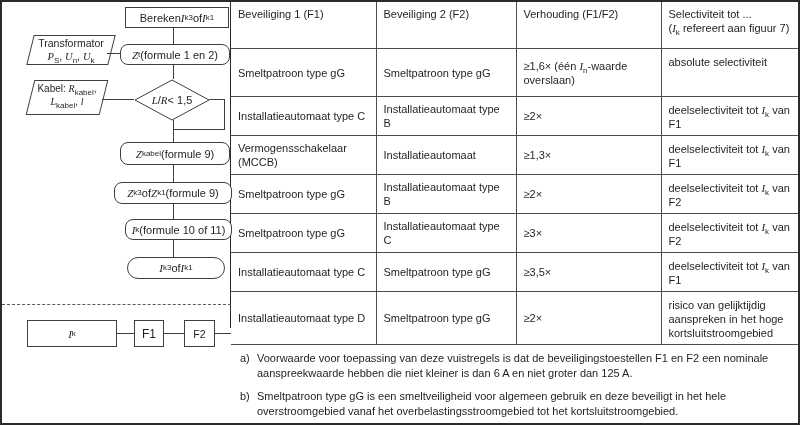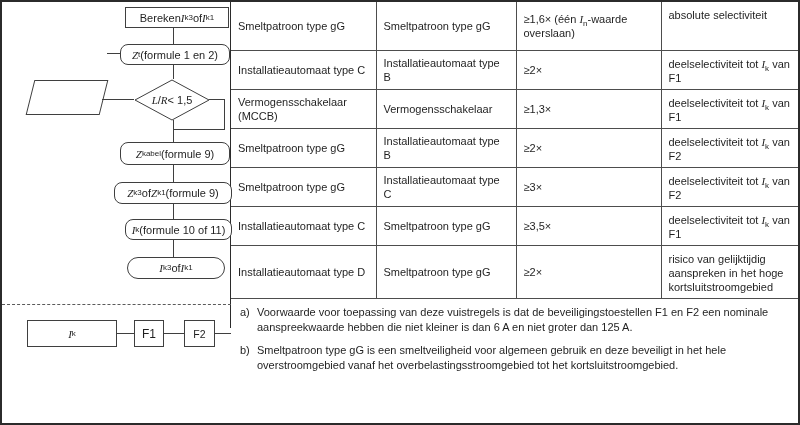--- a/index.html
+++ b/index.html
@@ -55,29 +55,40 @@
 <body>
 
 <div class="page">
 
   <div class="left-panel">
 
     <div class="fc-box" style="left:123px; top:5px; width:104px; height:21px;">Bereken <i>I</i><sub>k3</sub> of <i>I</i><sub>k1</sub></div>
 
     <div class="cline vl" style="left:171px; top:26px; height:16px;"></div>
 
+    <div class="para" style="left:28px; top:33px; width:82px; height:30px;">
+      <div class="shape"></div>
+      <div class="ptext">
+        <div>Transformator</div>
+        <div><i>P</i><sub>S</sub>, <i>U</i><sub>n</sub>, <i>U</i><sub>k</sub></div>
+      </div>
+    </div>
 
     <div class="cline hl" style="left:105px; top:51px; width:13px;"></div>
 
     <div class="fc-box rounded" style="left:118px; top:42px; width:110px; height:21px;"><i>Z</i><sub>t</sub> (formule 1 en 2)</div>
 
     <div class="cline vl" style="left:171px; top:63px; height:14px;"></div>
 
     <div class="para" style="left:28px; top:78px; width:74px; height:35px;">
       <div class="shape"></div>
+      <div class="ptext" style="font-size:10px;">
+        <div>Kabel: <i>R</i><sub>kabel</sub>,</div>
+        <div><i>L</i><sub>kabel</sub>, <i>l</i></div>
+      </div>
     </div>
 
     <div class="cline hl" style="left:100px; top:97px; width:32px;"></div>
 
     <div class="diamond-wrap">
       <svg width="76" height="42">
         <polygon points="38,1 75,21 38,41 1,21" fill="#ffffff" stroke="#3f3f3f" stroke-width="1"></polygon>
       </svg>
       <div class="diamond-label"><i>L</i>/<i>R</i> &lt; 1,5</div>
     </div>
@@ -117,35 +128,41 @@
 
   <div class="right-panel">
     <table class="sel-table">
       <colgroup>
         <col style="width:145px">
           <col style="width:140px">
           <col style="width:145px">
           <col>
       </colgroup>
       <tbody>
+          <tr class="hdr">
+        <td>Beveiliging 1 (F1)</td>
+        <td>Beveiliging 2 (F2)</td>
+        <td>Verhouding (F1/F2)</td>
+        <td>Selectiviteit tot ...<br>(<i>I</i><sub>k</sub> refereert aan figuur 7)</td>
+      </tr>
       <tr class="rh1">
         <td>Smeltpatroon type gG</td>
         <td>Smeltpatroon type gG</td>
         <td>≥1,6× (één <i>I</i><sub>n</sub>-waarde overslaan)</td>
         <td class="sel">absolute selectiviteit</td>
       </tr>
       <tr class="rh2">
         <td>Installatieautomaat type C</td>
         <td>Installatieautomaat type B</td>
         <td>≥2×</td>
         <td class="sel">deelselectiviteit tot <i>I</i><sub>k</sub> van F1</td>
       </tr>
       <tr class="rh3">
         <td>Vermogensschakelaar (MCCB)</td>
-        <td>Vermogensschakelaar</td>
+        <td>Installatieautomaat</td>
         <td>≥1,3×</td>
         <td class="sel">deelselectiviteit tot <i>I</i><sub>k</sub> van F1</td>
       </tr>
       <tr class="rh4">
         <td>Smeltpatroon type gG</td>
         <td>Installatieautomaat type B</td>
         <td>≥2×</td>
         <td class="sel">deelselectiviteit tot <i>I</i><sub>k</sub> van F2</td>
       </tr>
       <tr class="rh5">

